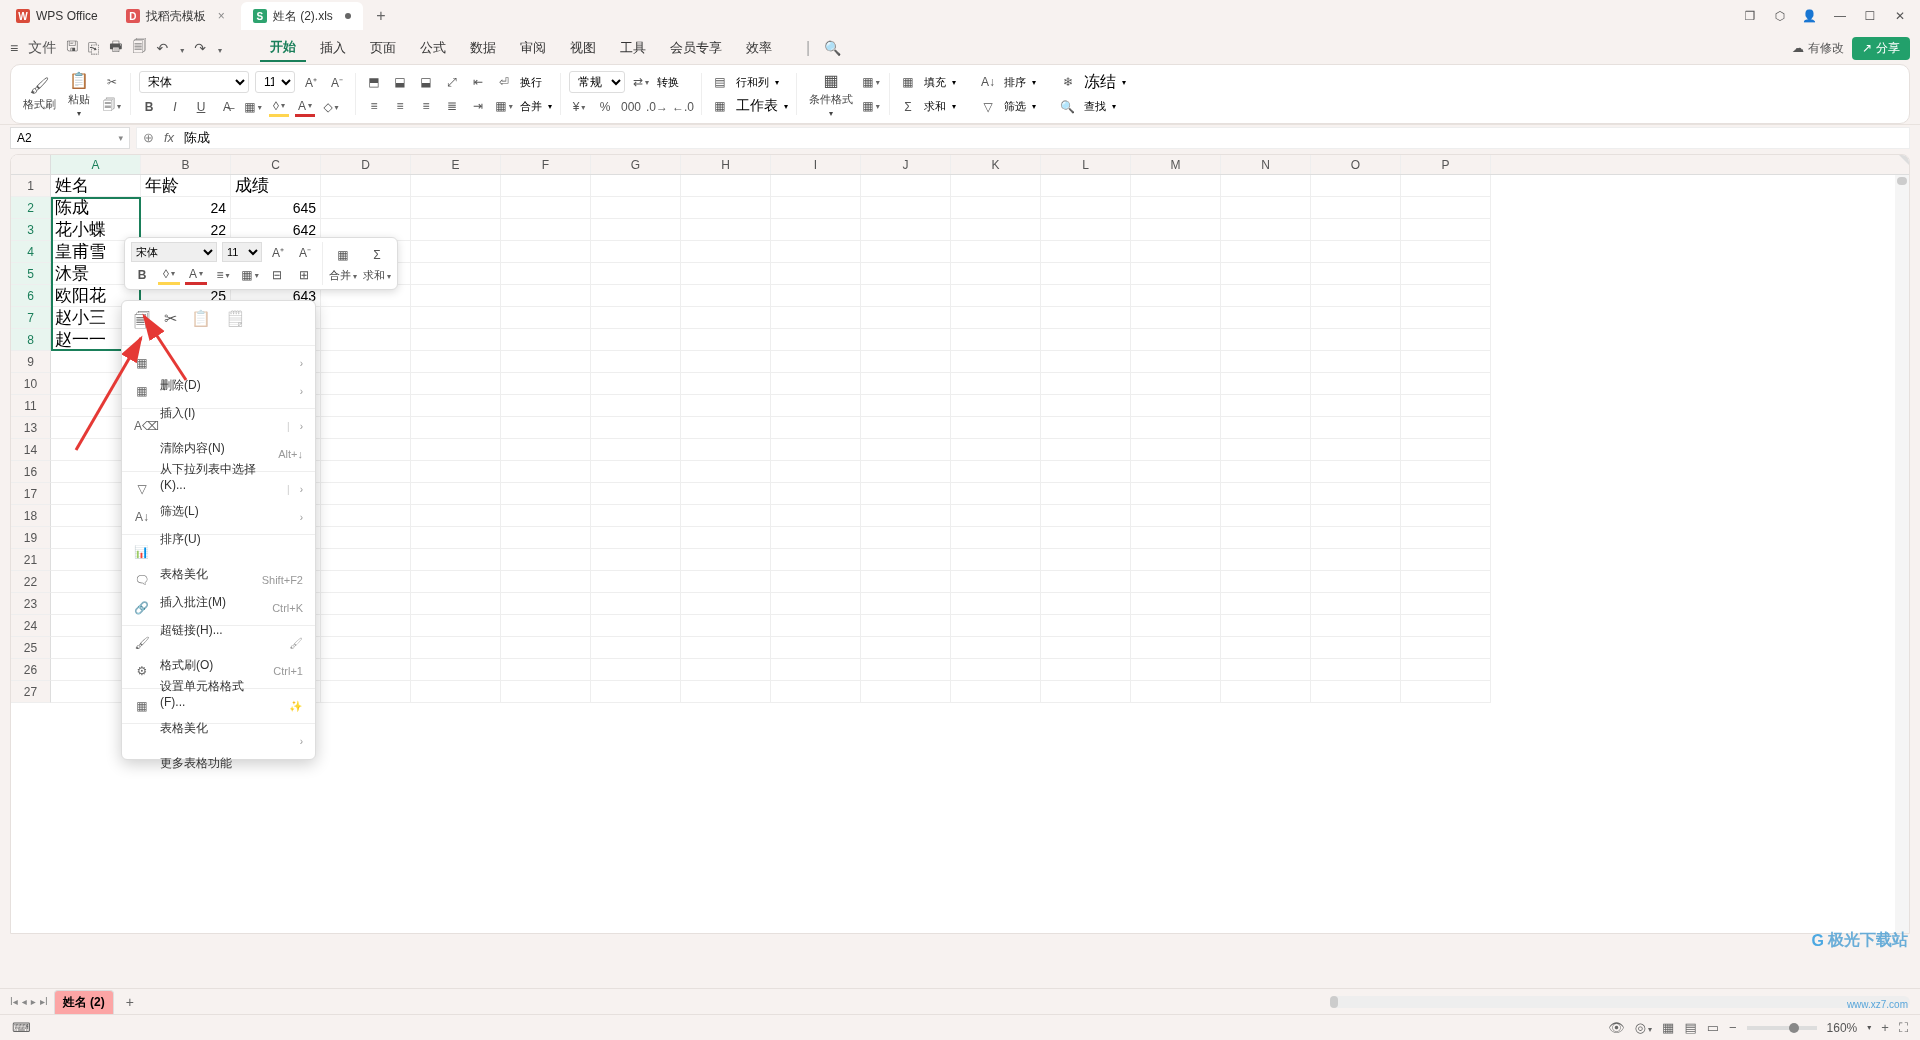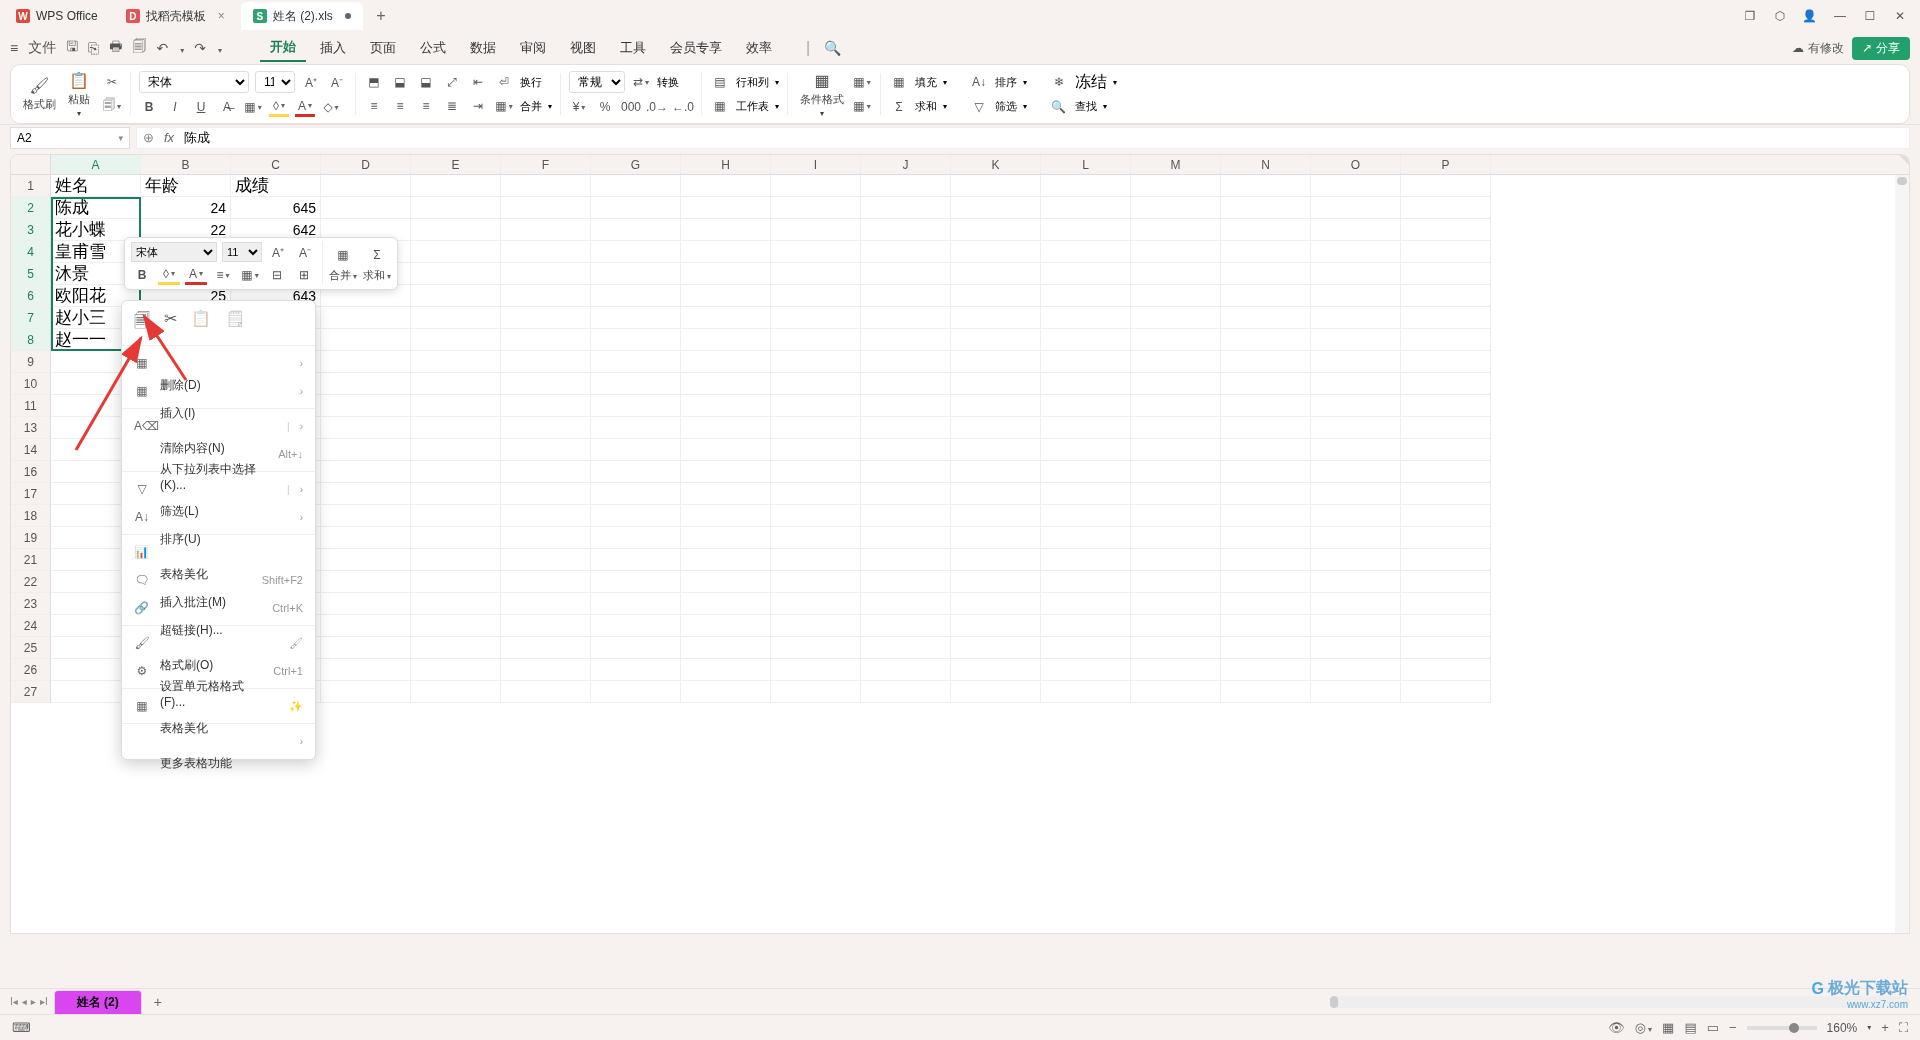--- a/index.html
+++ b/index.html
@@ -79,35 +79,35 @@
 .ctxmenu .toprow { display:flex; gap:14px; padding:4px 12px 6px 12px;}
 .ctxmenu .toprow .tic { font-size:16px; color:#555; }
 .ctxmenu hr { border:none; border-top:1px solid #eee; margin:3px 0;}
 
 
 .arrow { position:absolute; pointer-events:none; }
 
 
 .sheetbar { position:absolute; bottom:26px; left:0; right:0; height:26px; background:#f7f2f0; border-top:1px solid #e6e0dd; display:flex; align-items:center; padding:0 10px; gap:6px;}
 .sheetbar .nav { display:flex; gap:4px; color:#888; font-size:10px;}
-.sheetbar .stab { padding:3px 22px; background:#d946ef; border:1px solid #ddd; border-bottom:none; border-radius:4px 4px 0 0; font-size:12px; font-weight:bold;}
+.sheetbar .stab { padding:3px 8px; background:#fca5a5; border:1px solid #ddd; border-bottom:none; border-radius:4px 4px 0 0; font-size:12px; font-weight:bold;}
 .sheetbar .addsh { font-size:14px; color:#666; padding:0 6px;}
 .sheetbar .hscroll { margin-left:auto; width:580px; height:12px; background:#eee; border-radius:6px; position:relative;}
 .sheetbar .hscroll .thumb { position:absolute; left:0; width:8px; height:12px; background:#ccc; border-radius:6px;}
 
 
 .statusbar { position:absolute; bottom:0; left:0; right:0; height:26px; background:#f7f2f0; border-top:1px solid #e6e0dd; display:flex; align-items:center; padding:0 12px; font-size:12px; color:#555; gap:12px;}
 .statusbar .right { margin-left:auto; display:flex; align-items:center; gap:10px;}
 .statusbar .ic { font-size:13px; color:#666;}
 
 
 .wm { position:absolute; right:12px; bottom:30px; font-size:11px; color:#5aa6d6; opacity:.9; display:flex; flex-direction:column; align-items:flex-end;}
 .wm .logo { display:flex; align-items:center; gap:4px; font-size:16px; font-weight:bold; }
 .wm .logo .g { color:#3aa0e0;}
-.wm .url { color:#4a9ed8; font-size:10px;}
+.wm .url { color:#4a9ed8; font-size:10px;margin-top:48px;}
 
 
 .vscroll { position:absolute; right:0; top:20px; bottom:0; width:14px; background:#f5f5f5;}
 .vscroll .vthumb { width:10px; margin:2px; height:8px; background:#ccc; border-radius:5px;}
 
 
 .tri { position:absolute; top:0; right:0; width:0;height:0;border-left:10px solid transparent;border-top:10px solid #ddd;}
 </style>
 </head>
 <body>
@@ -256,21 +256,21 @@
   </div>
   <div class="sep"></div>
   <div class="group">
     <div class="row">
         <span class="smic">▤</span>
         <span style="font-size:11px">行和列</span>
         <span style="font-size:8px">▾</span>
       </div>
     <div class="row">
         <span class="smic">▦</span>
-        <span style="font-size:11px">工作表</span>
+        <span style="font-size:14px">工作表</span>
         <span style="font-size:8px">▾</span>
       </div>
   </div>
   <div class="sep"></div>
   <div class="group big">
     <div class="bigbtn">
         <span class="ic">▦</span>
         <span>条件格式</span>
         <span style="font-size:8px">▾</span>
       </div>

